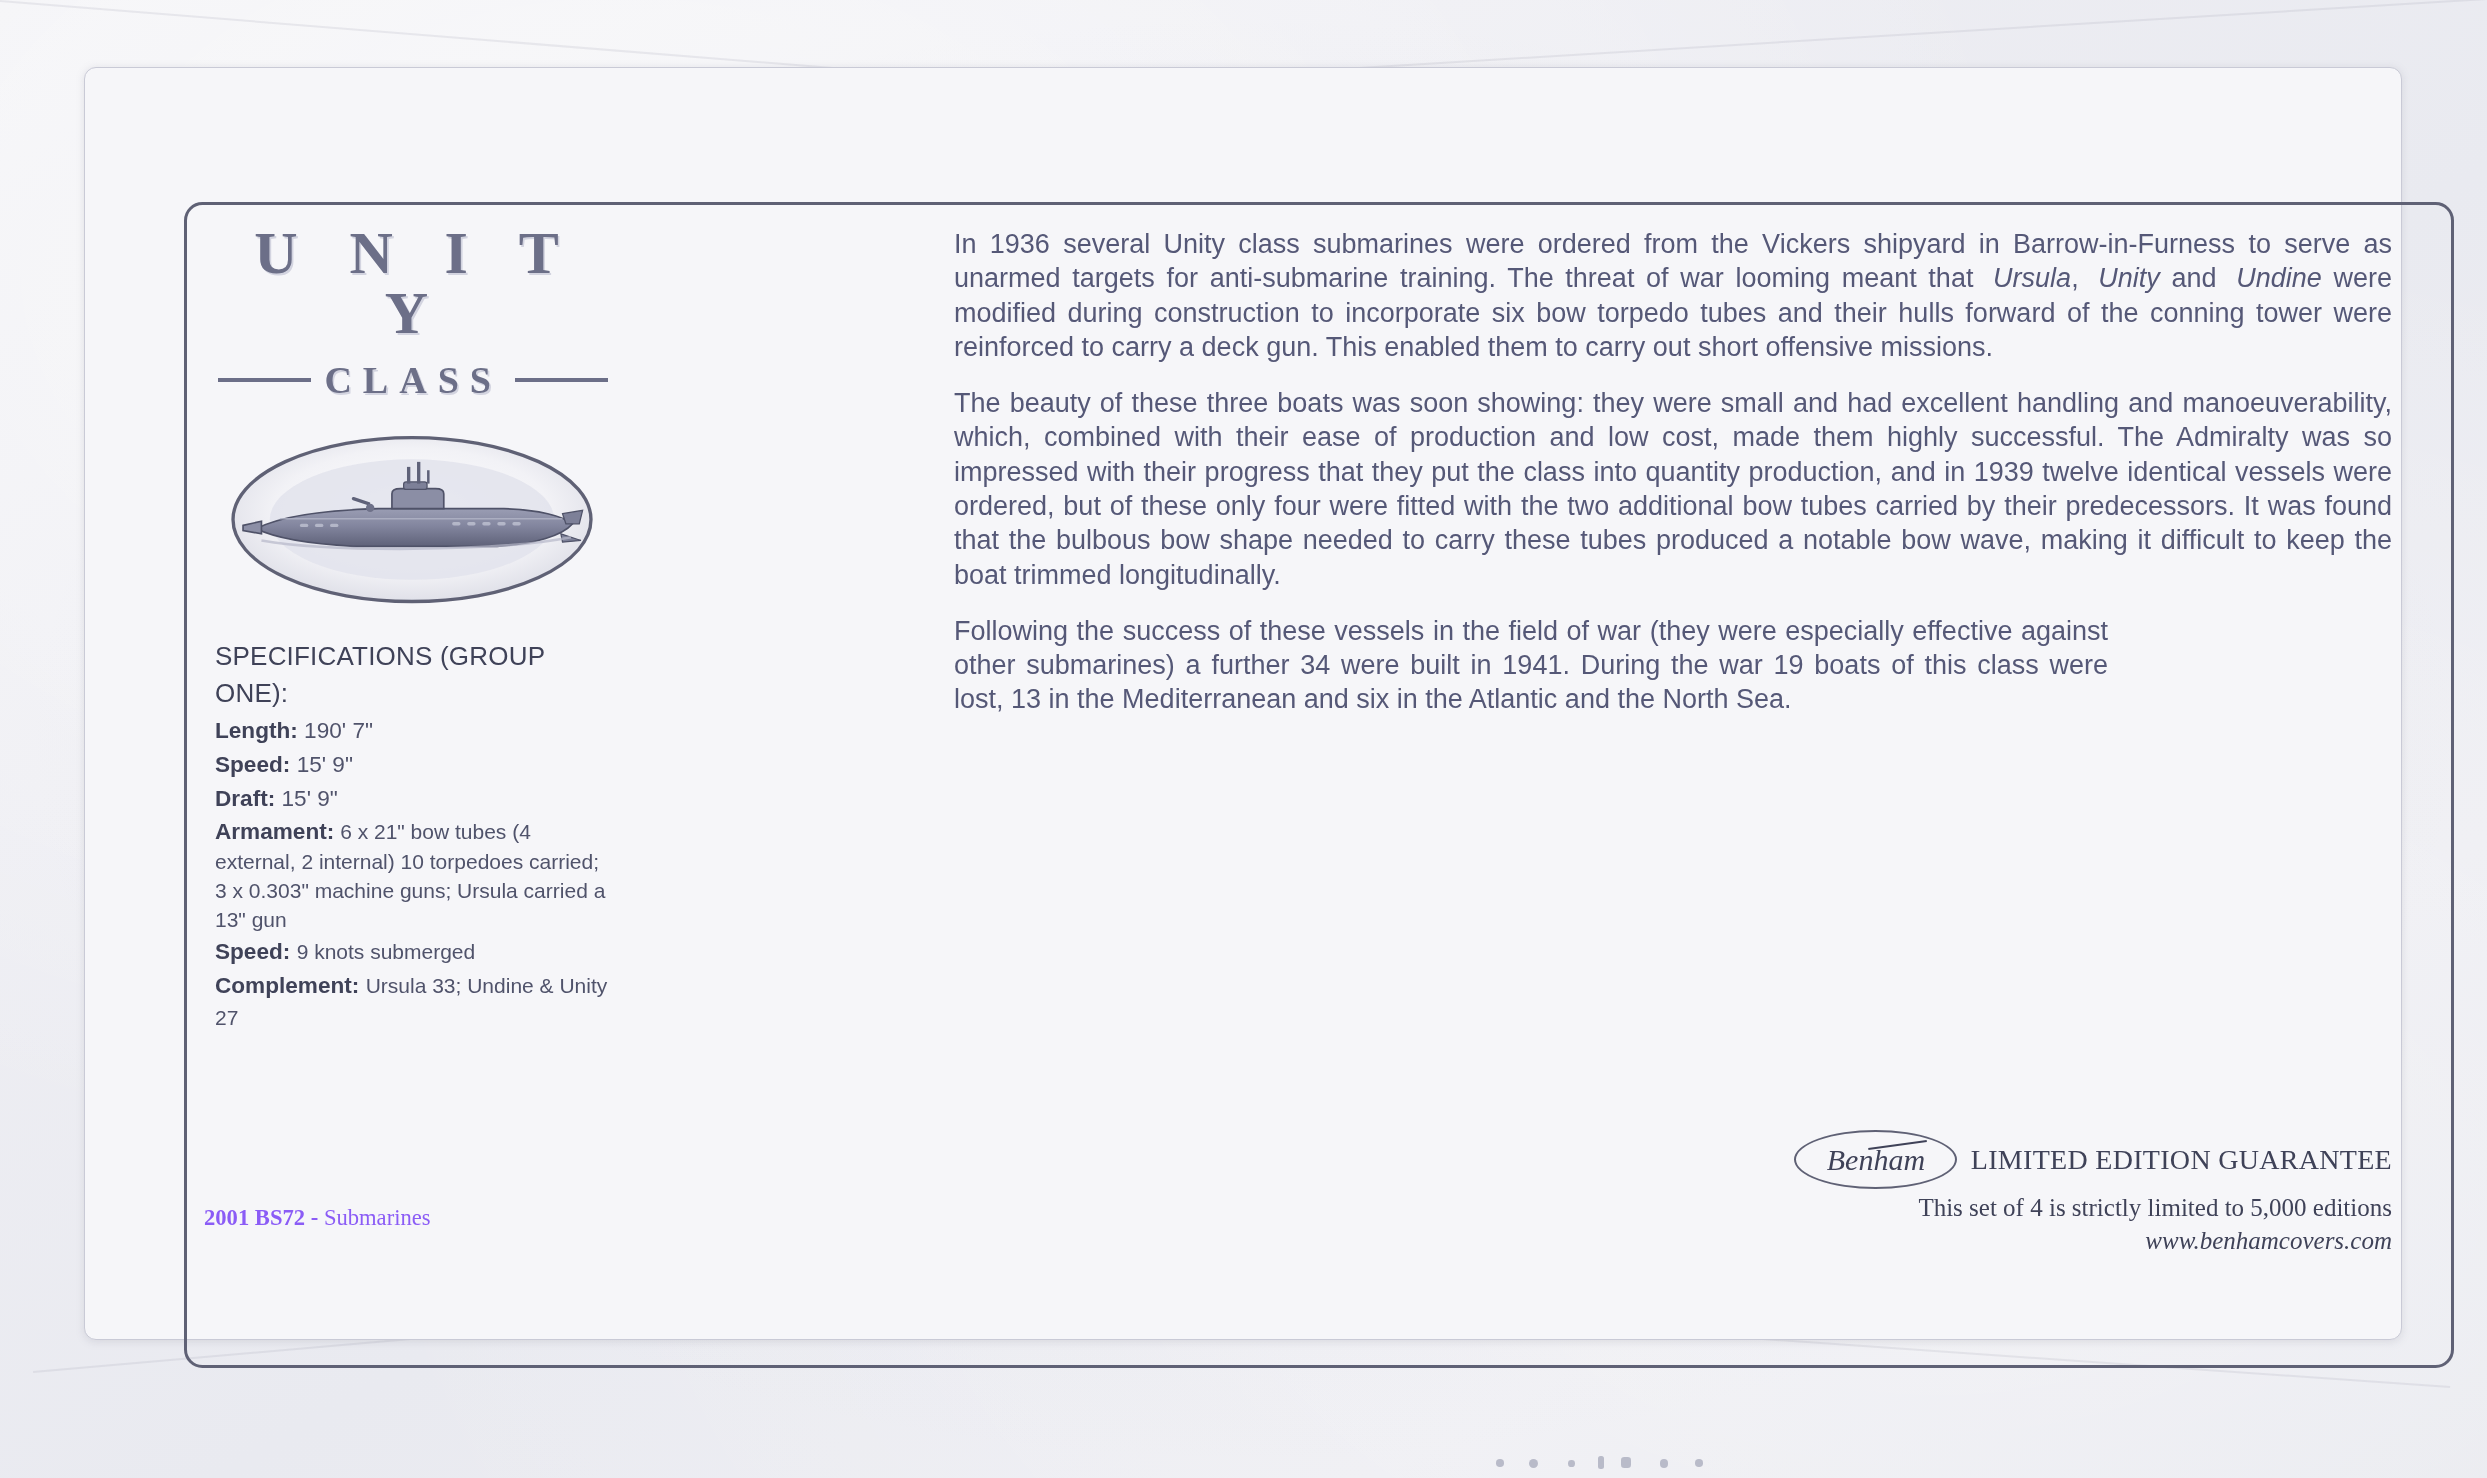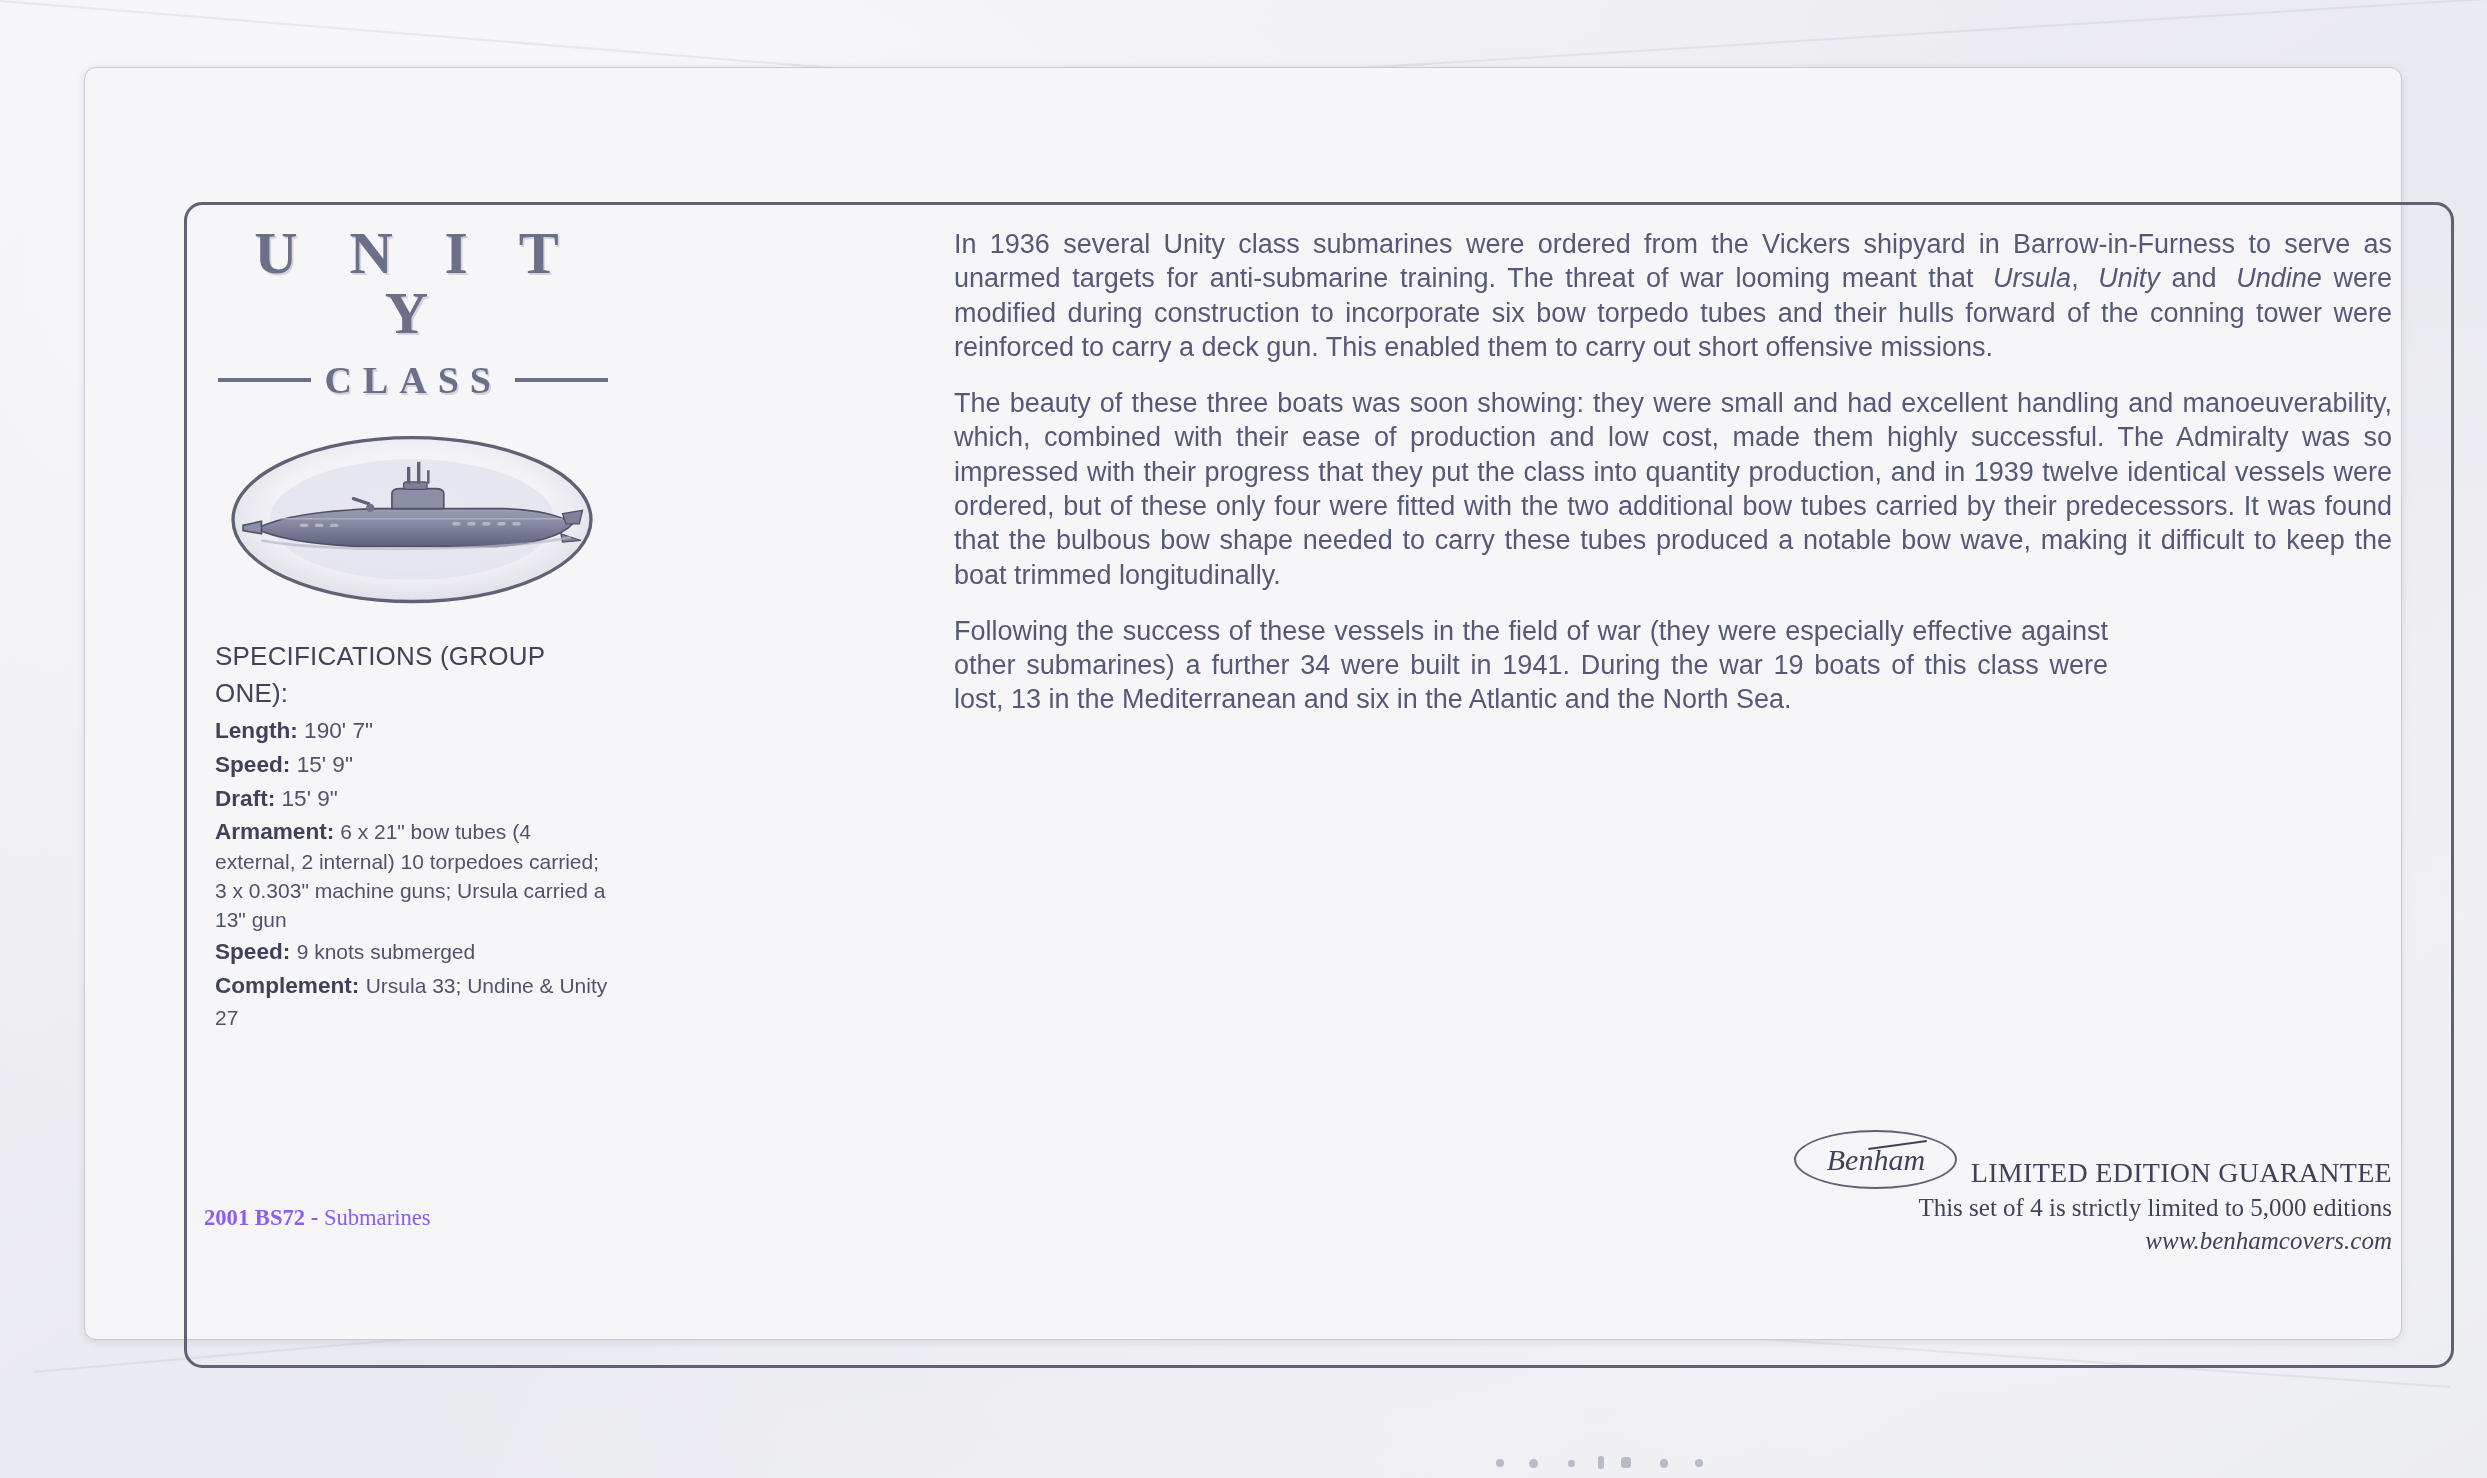--- a/index.html
+++ b/index.html
@@ -151,21 +151,21 @@
   #benham {
     position: absolute;
     left: 1563px; top: 1062px;
     width: 744px;
     text-align: right;
     color: #3f4258;
     font-family: "Liberation Serif", serif;
   }
   #benham-row1 {
     display: flex;
-    align-items: flex-end;
+    align-items: center;
     justify-content: flex-end;
     gap: 13.4px;
   }
   #benham-logo {
     width: 159px; height: 55px;
     border: 2.5px solid #5f6175;
     border-radius: 50%;
     display: flex; align-items: center; justify-content: center;
     font-family: "Liberation Serif", serif;
     font-style: italic;

